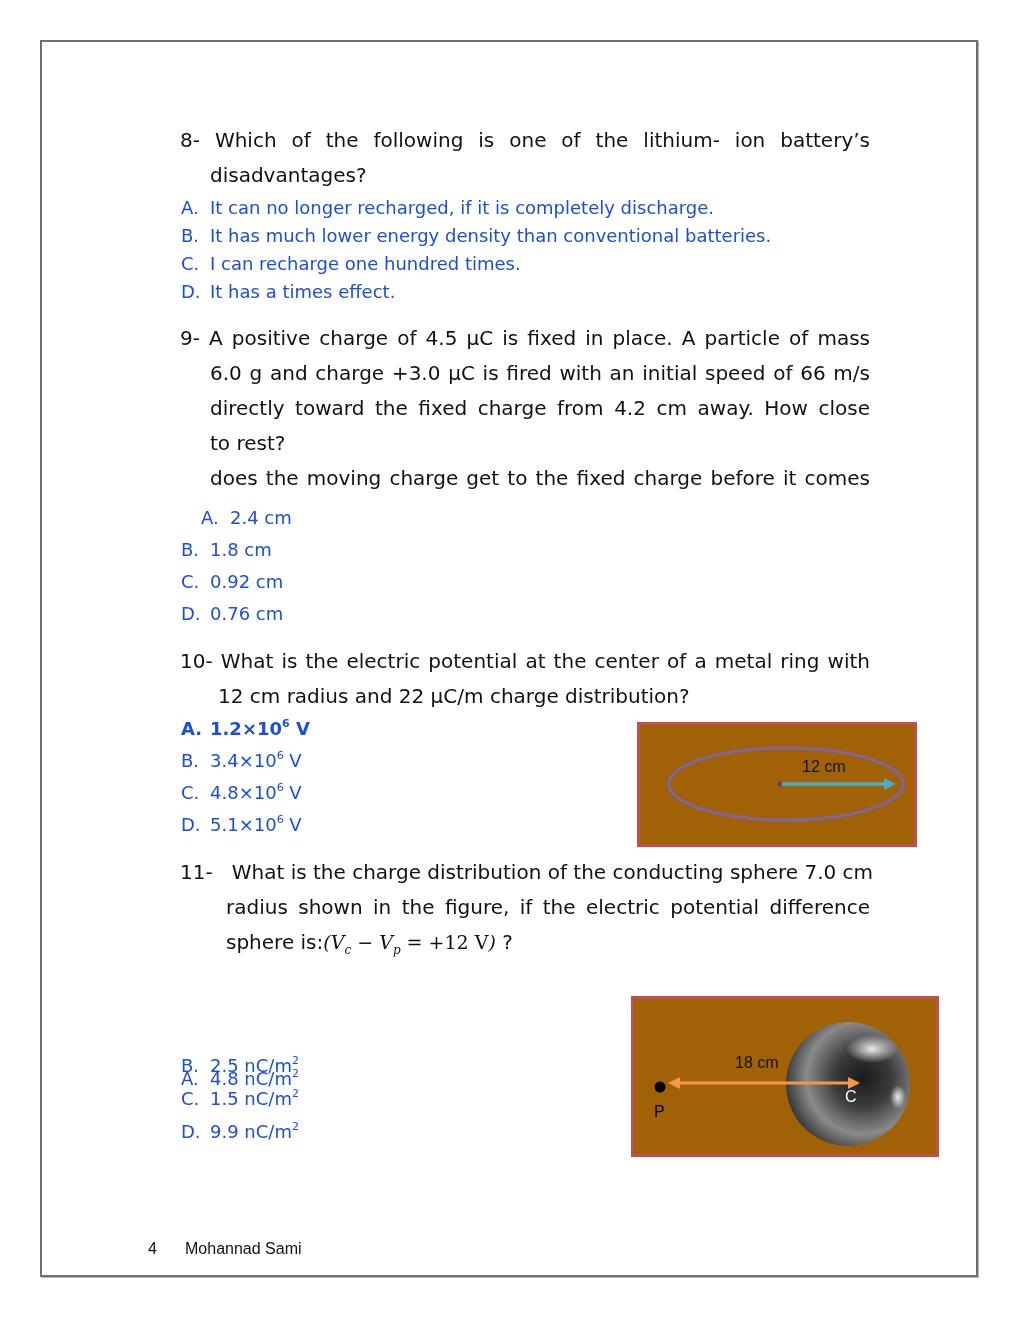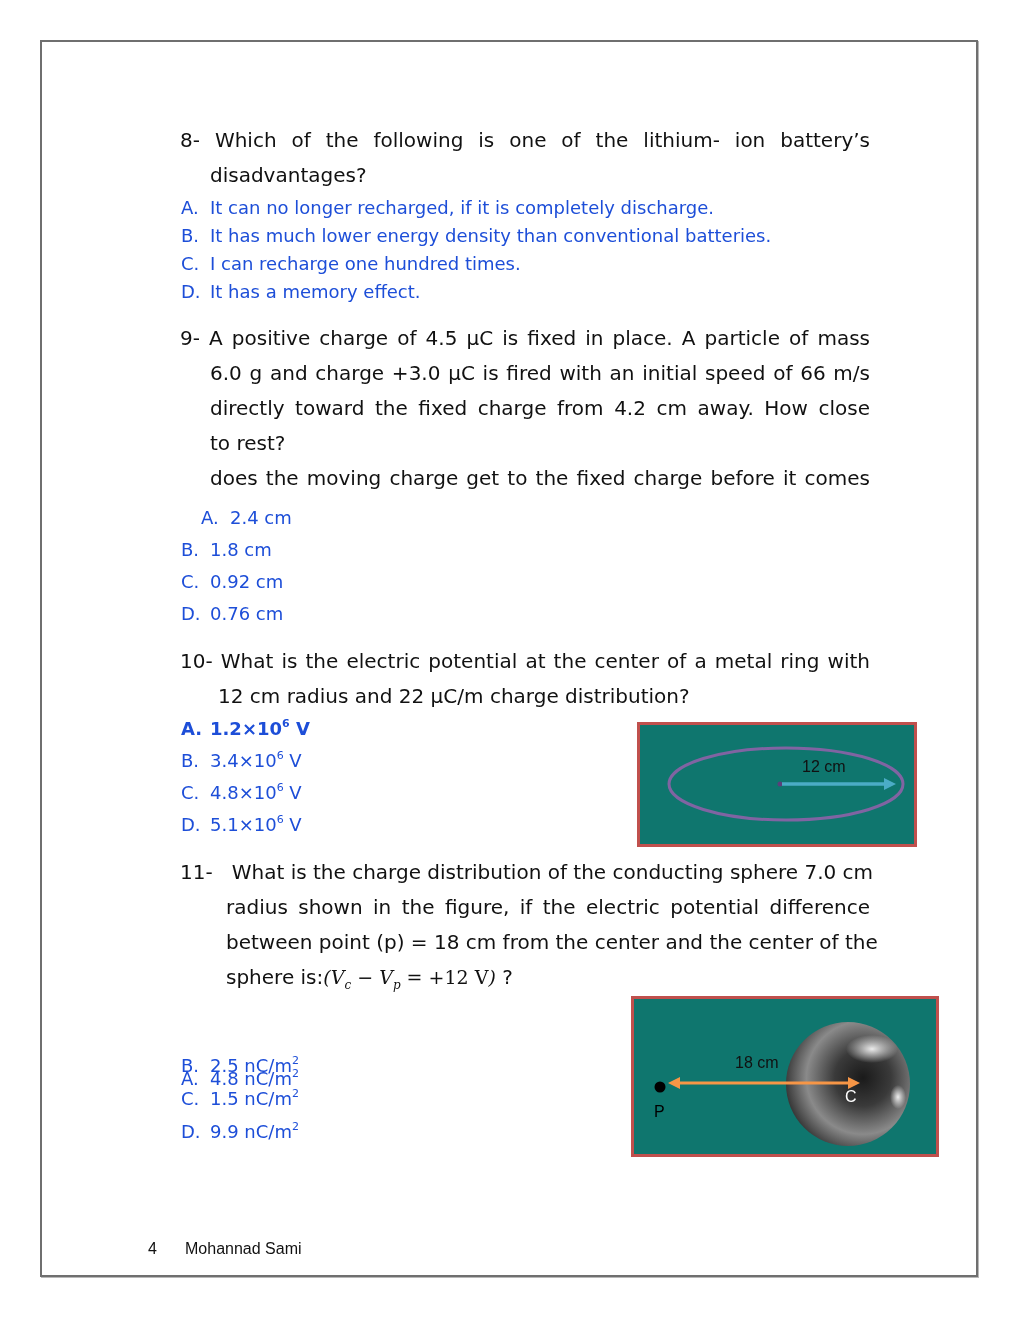--- a/index.html
+++ b/index.html
@@ -10,37 +10,37 @@
                 box-shadow: 1px 1px 0 #b8b8b8; }
   .q-stem { position:absolute; left:180px; width:690px; font-size:20px; color:#111; }
   .q-stem .line { height:35px; line-height:35px; white-space:nowrap; }
   .q-stem .justify { text-align:justify; text-align-last:justify; }
   .q-stem .indent { padding-left:30px; }
   .opt { position:absolute; left:181px; font-size:18px; color:#1d4ed8; white-space:nowrap; }
   .opt .letter { display:inline-block; width:29px; }
   sup { font-size:11px; vertical-align:8px; }
   .math { font-family:"DejaVu Serif", serif; font-style:italic; font-size:19px; }
   .math sub { font-size:12px; }
-  .fig-box { position:absolute; border:3px solid #c0504d; box-sizing:border-box; background:#0f766e; }
+  .fig-box { position:absolute; border:3px solid #c0504d; box-sizing:border-box; background:#a16207; }
   .fig-label { position:absolute; font-family:"Liberation Sans", sans-serif; font-size:16px; color:#111; }
   .footer { position:absolute; top:1240px; font-family:"Liberation Sans", sans-serif; font-size:16px; color:#111; }
 </style>
 </head>
 <body>
 
 <div class="page-frame"></div>
 
 <div class="q-stem" style="top:123px;">
   <div class="line justify"><span>8-</span> <span>Which of the following is one of the lithium- ion battery’s</span></div>
   <div class="line indent">disadvantages?</div>
 </div>
 <div class="opt" style="top:197px;"><span class="letter">A.</span><span>It can no longer recharged, if it is completely discharge.</span></div>
 <div class="opt" style="top:225px;"><span class="letter">B.</span><span>It has much lower energy density than conventional batteries.</span></div>
 <div class="opt" style="top:253px;"><span class="letter">C.</span><span>I can recharge one hundred times.</span></div>
-<div class="opt" style="top:281px;"><span class="letter">D.</span><span>It has a memory effect.</span></div>
+<div class="opt" style="top:281px;"><span class="letter">D.</span><span>It has a times effect.</span></div>
 
 <div class="q-stem" style="top:321px;">
   <div class="line justify"><span>9-</span> <span>A positive charge of 4.5 μC is fixed in place. A particle of mass</span></div>
   <div class="line justify indent">6.0 g and charge +3.0 μC is fired with an initial speed of 66 m/s</div>
   <div class="line justify indent">directly toward the fixed charge from 4.2 cm away. How close</div>
   <div class="line indent">to rest?</div>
   <div class="line justify indent">does the moving charge get to the fixed charge before it comes</div>
 </div>
 <div class="opt" style="top:507px;margin-left:20px;"><span class="letter">A.</span><span>2.4 cm</span></div>
 <div class="opt" style="top:539px;"><span class="letter">B.</span><span>1.8 cm</span></div>
@@ -62,21 +62,20 @@
     <circle cx="140" cy="59" r="2.5" fill="#5b3f7a"></circle>
     <line x1="142" y1="59" x2="246" y2="59" stroke="#4bacc6" stroke-width="3.5"></line>
     <polygon points="244,53 256,59 244,65" fill="#4bacc6"></polygon>
   </svg>
   <div class="fig-label" style="left:162px; top:33px;">12 cm</div>
 </div>
 
 <div class="q-stem" style="top:855px;">
   <div class="line justify"><span>11-</span>&nbsp;&nbsp; <span>What is the charge distribution of the conducting sphere 7.0 cm</span></div>
   <div class="line justify" style="padding-left:46px;">radius shown in the figure, if the electric potential difference</div>
-  <div class="line justify" style="padding-left:46px;">between point (p) = 18 cm from the center and the center of the</div>
   <div class="line" style="padding-left:46px;">
     <span>sphere is:</span><span class="math">(<span>V</span><sub>c</sub><span style="font-style:normal"> − </span><span>V</span><sub>p</sub><span style="font-style:normal"> =  +12 V</span>)</span><span> ?</span>
   </div>
 </div>
 <div class="opt" style="top:1067px;"><span class="letter">A.</span><span>4.8 nC/m</span><sup>2</sup></div>
 <div class="opt" style="top:1054px;"><span class="letter">B.</span><span>2.5 nC/m</span><sup>2</sup></div>
 <div class="opt" style="top:1087px;"><span class="letter">C.</span><span>1.5 nC/m</span><sup>2</sup></div>
 <div class="opt" style="top:1120px;"><span class="letter">D.</span><span>9.9 nC/m</span><sup>2</sup></div>
 
 <div class="fig-box" style="left:631px; top:996px; width:308px; height:161px;">

